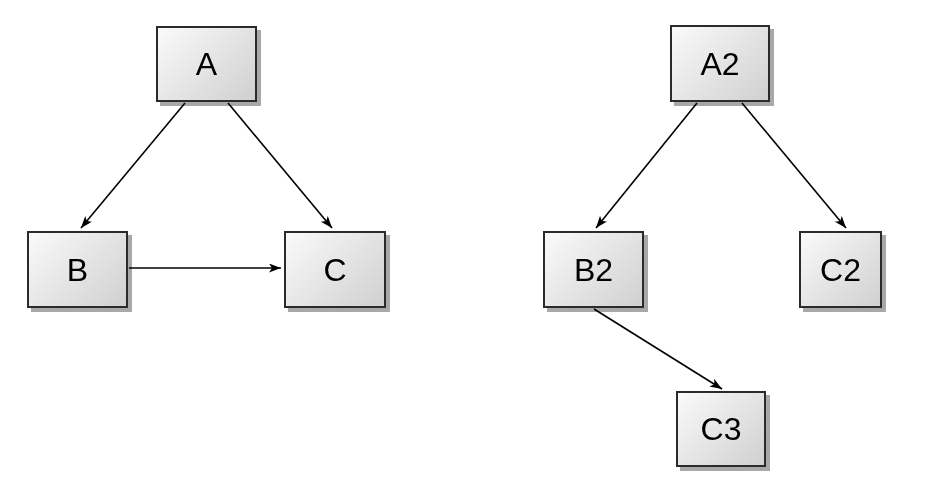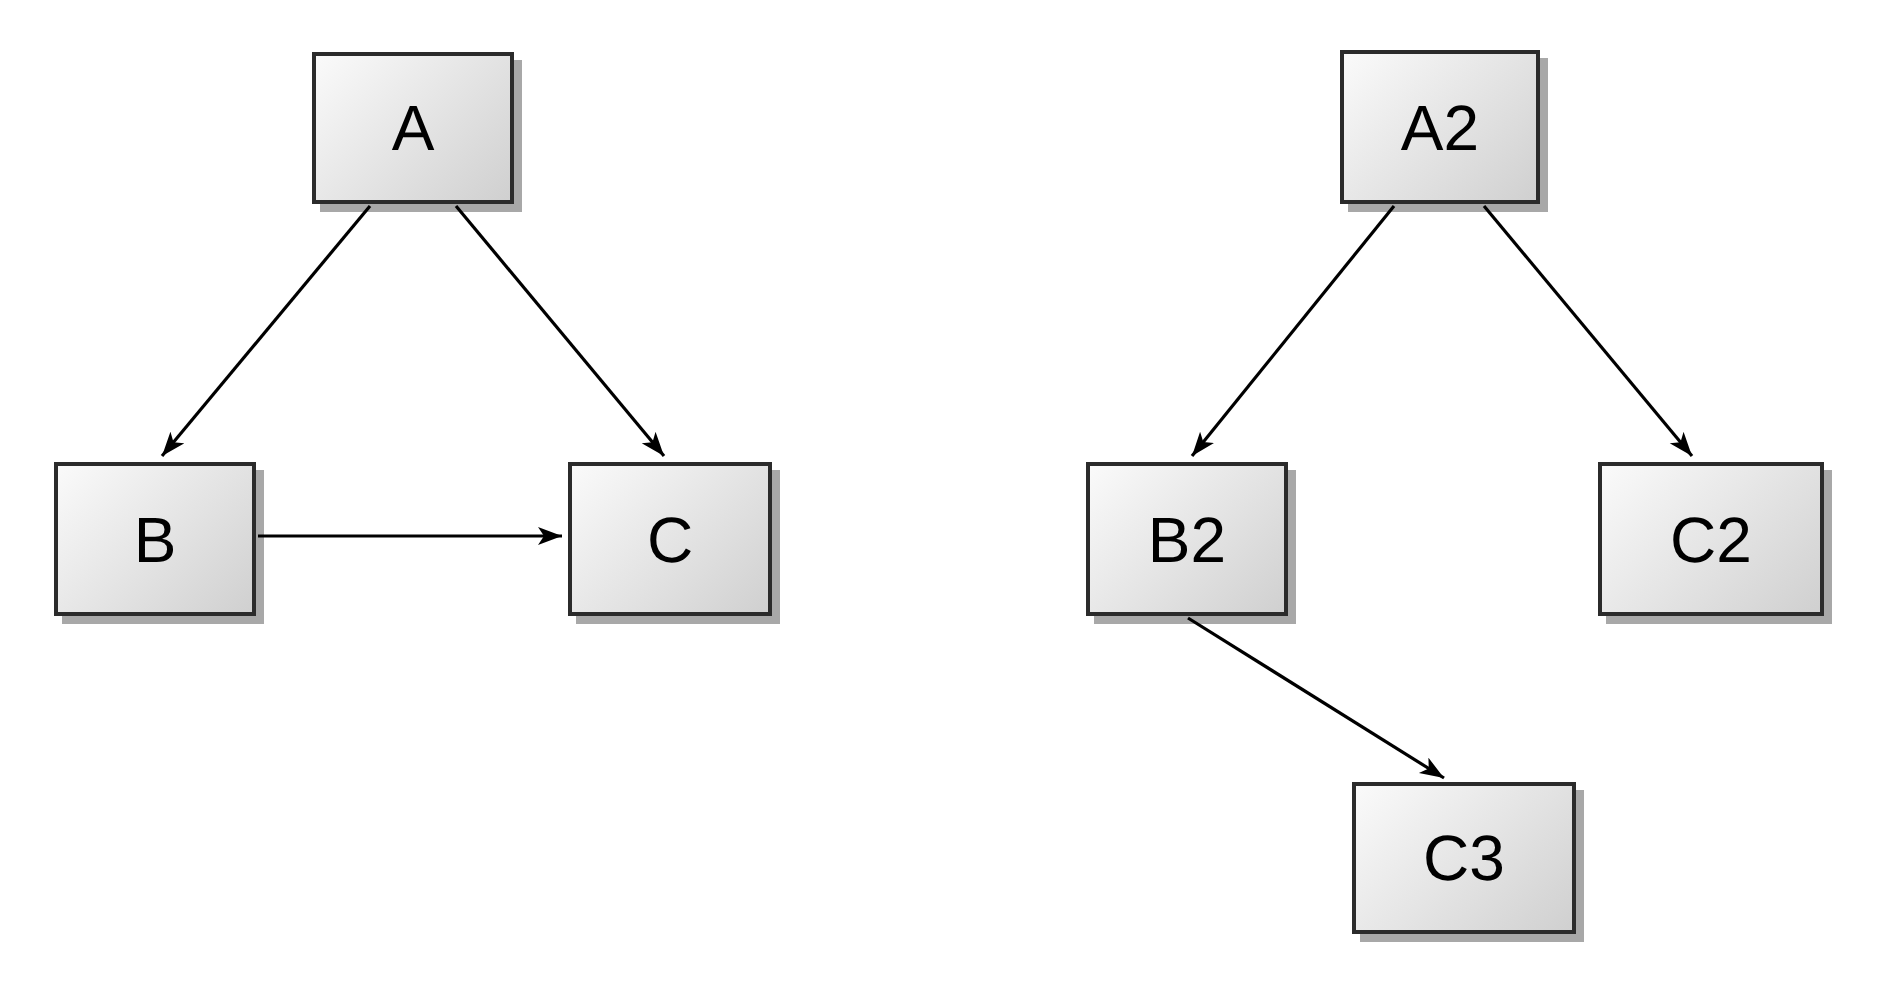--- a/index.html
+++ b/index.html
@@ -75,20 +75,20 @@
       </div>
       <div class="node" style="left: 284px; top: 231px; width: 102px; height: 77px;">
         <span class="node-label">C</span>
       </div>
       <div class="node" style="left: 670px; top: 25px; width: 100px; height: 77px; justify-content: center;">
         <span class="node-label">A2</span>
       </div>
       <div class="node" style="left: 543px; top: 231px; width: 101px; height: 77px; align-items: center;">
         <span class="node-label">B2</span>
       </div>
-      <div class="node" style="left: 799px; top: 231px; width: 113px; height: 77px;">
+      <div class="node" style="left: 799px; top: 231px; width: 83px; height: 77px;">
         <span class="node-label">C2</span>
       </div>
-      <div class="node" style="left: 676px; top: 391px; width: 112px; height: 76px;">
+      <div class="node" style="left: 676px; top: 391px; width: 90px; height: 76px;">
         <span class="node-label">C3</span>
       </div>
     </div>
 </div>
 
 </body></html>

